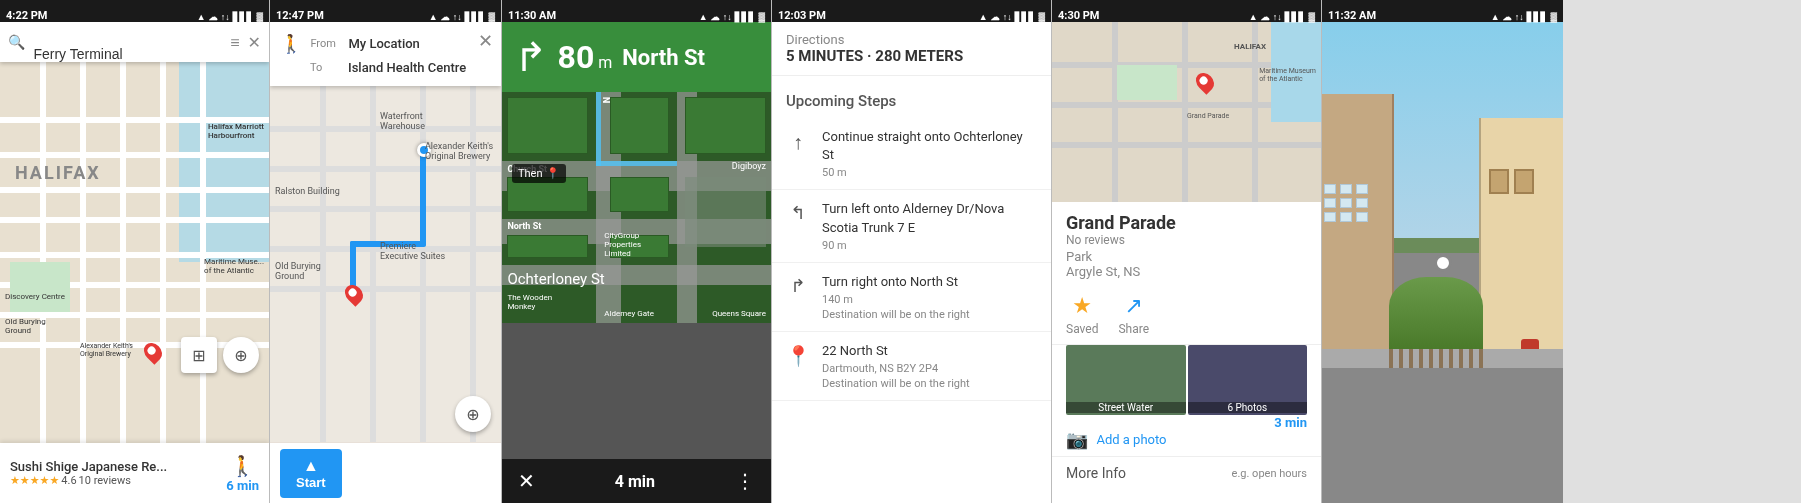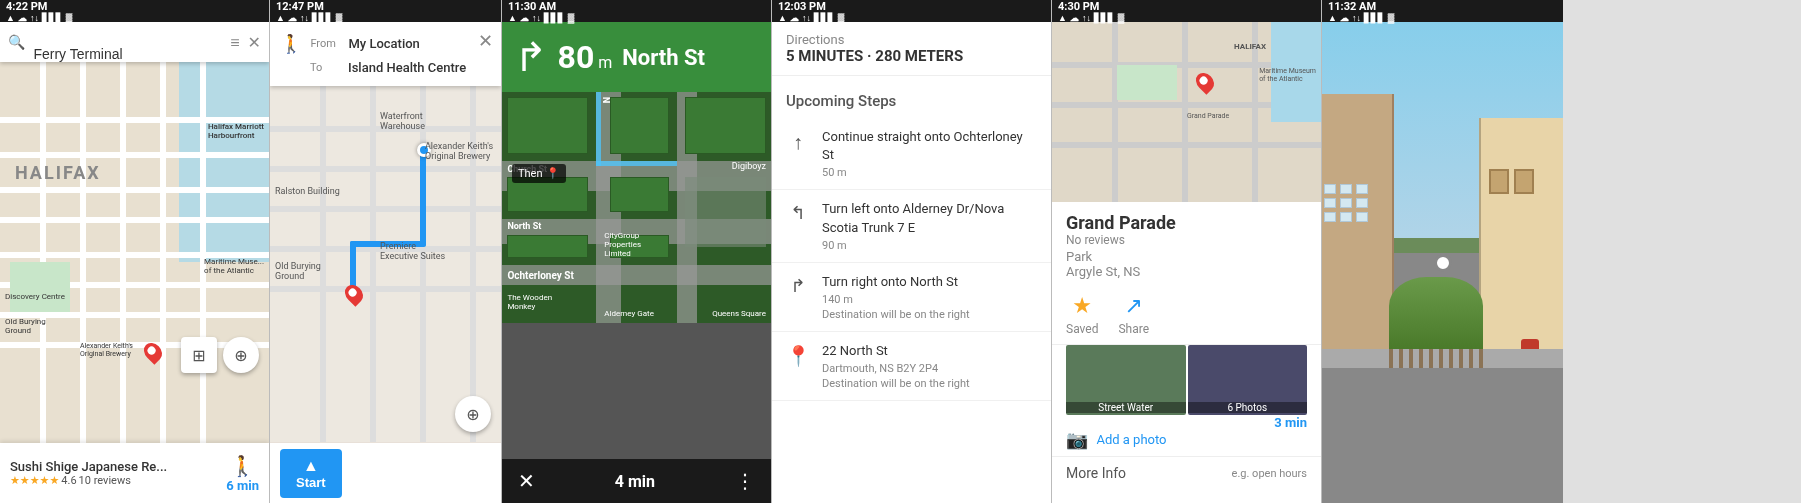--- a/index.html
+++ b/index.html
@@ -16,29 +16,28 @@
       position: relative;
       overflow: hidden;
       border-right: 1px solid #bbb;
       flex-shrink: 0;
     }
     
     .status-bar {
       height: 22px;
       background: #1a1a1a;
       display: flex;
-      align-items: flex-start;
+      align-items: flex-end;
       justify-content: space-between;
       padding: 0 6px;
       color: white;
       font-size: 10px;
       font-weight: bold;
       z-index: 100;
       position: relative;
-      flex-direction: column;
     }
     .status-bar .time { font-size: 11px; font-weight: bold; }
     .status-icons { display: flex; gap: 3px; align-items: center; font-size: 9px; }
 
     
     .panel1 { width: 270px; background: #e8e0d8; }
     .panel1 .search-bar {
       background: white;
       height: 40px;
       display: flex;
@@ -664,21 +663,21 @@
       <div class="aerial-building" style="left:2%;top:62%;width:30%;height:10%;"></div>
       <div class="aerial-building" style="left:40%;top:62%;width:22%;height:10%;"></div>
 
       <div class="aerial-parking" style="left:68%;top:37%;width:30%;height:30%;background:#7a8a7a;"></div>
 
       <div style="position:absolute;left:35%;top:0;width:5px;height:32%;background:#4fc3f7;opacity:0.8;"></div>
       <div style="position:absolute;left:35%;top:30%;width:30%;height:5px;background:#4fc3f7;opacity:0.8;"></div>
 
       <div style="position:absolute;top:31%;left:2%;font-size:9px;color:white;font-weight:bold;">Church St</div>
       <div style="position:absolute;top:56%;left:2%;font-size:9px;color:white;font-weight:bold;">North St</div>
-      <div style="position:absolute;top:77%;left:2%;font-size:10px;color:white;font-weight:bold;">Ochterloney St</div>
+      <div style="position:absolute;top:77%;left:2%;font-size:15px;color:white;font-weight:normal;">Ochterloney St</div>
       <div style="position:absolute;top:2%;left:37%;font-size:9px;color:white;font-weight:bold;writing-mode:vertical-rl;transform:rotate(180deg);">N</div>
       <div style="position:absolute;top:30%;right:5px;font-size:9px;color:white;">Digiboyz</div>
       <div style="position:absolute;top:60%;left:38%;font-size:8px;color:white;">CityGroup<br>Properties<br>Limited</div>
       <div style="position:absolute;bottom:5%;left:2%;font-size:8px;color:white;">The Wooden<br>Monkey</div>
       <div style="position:absolute;bottom:2%;left:38%;font-size:8px;color:white;">Alderney Gate</div>
       <div style="position:absolute;bottom:2%;right:5px;font-size:8px;color:white;">Queens Square</div>
     </div>
     <div class="then-label">
       <span>Then</span>
       <span>📍</span>

